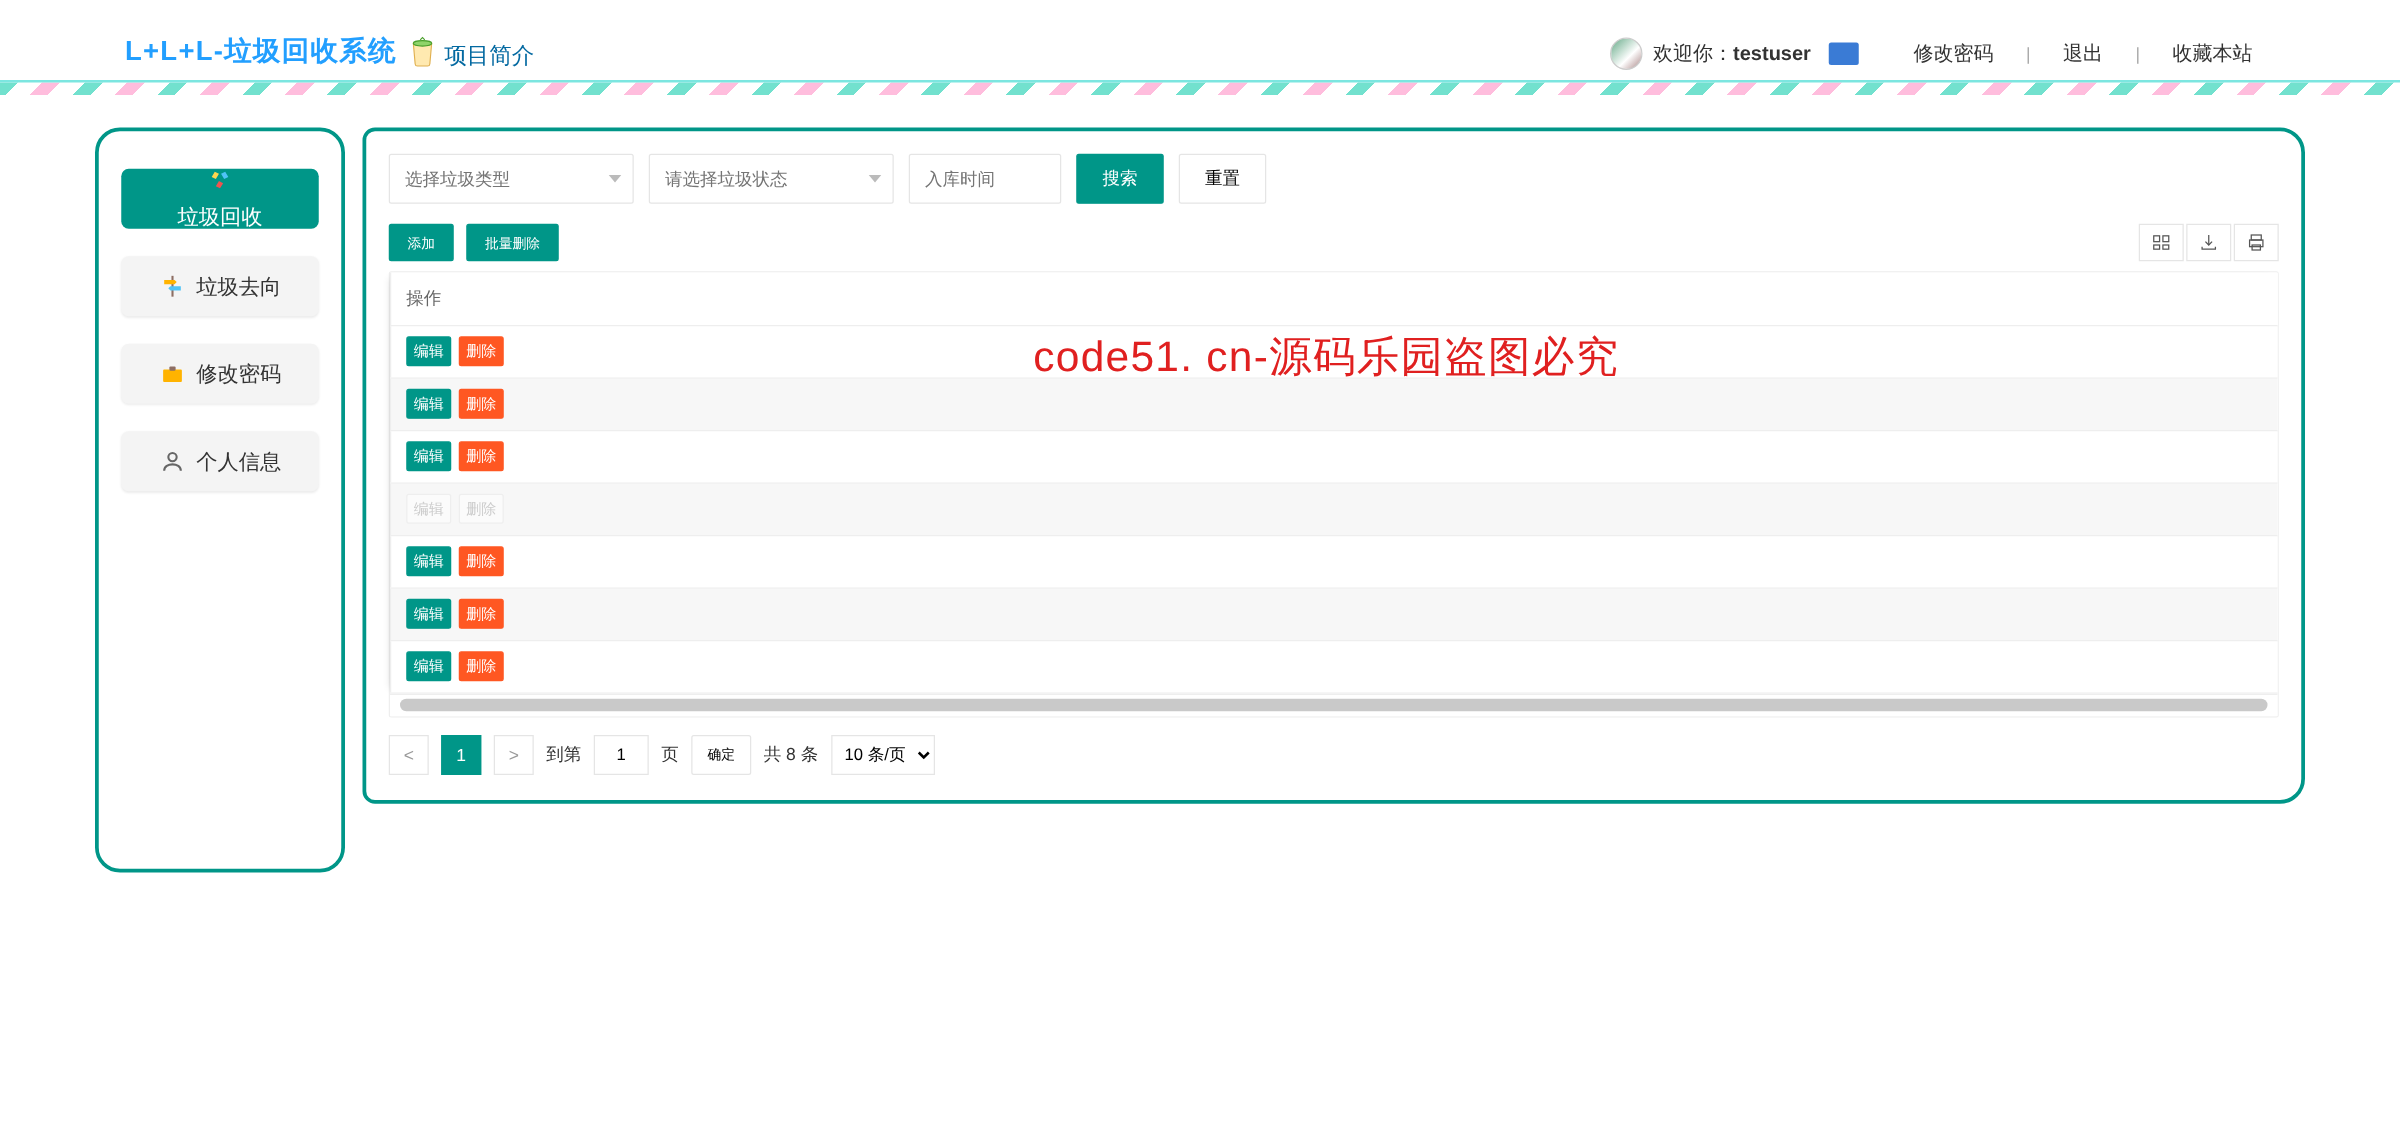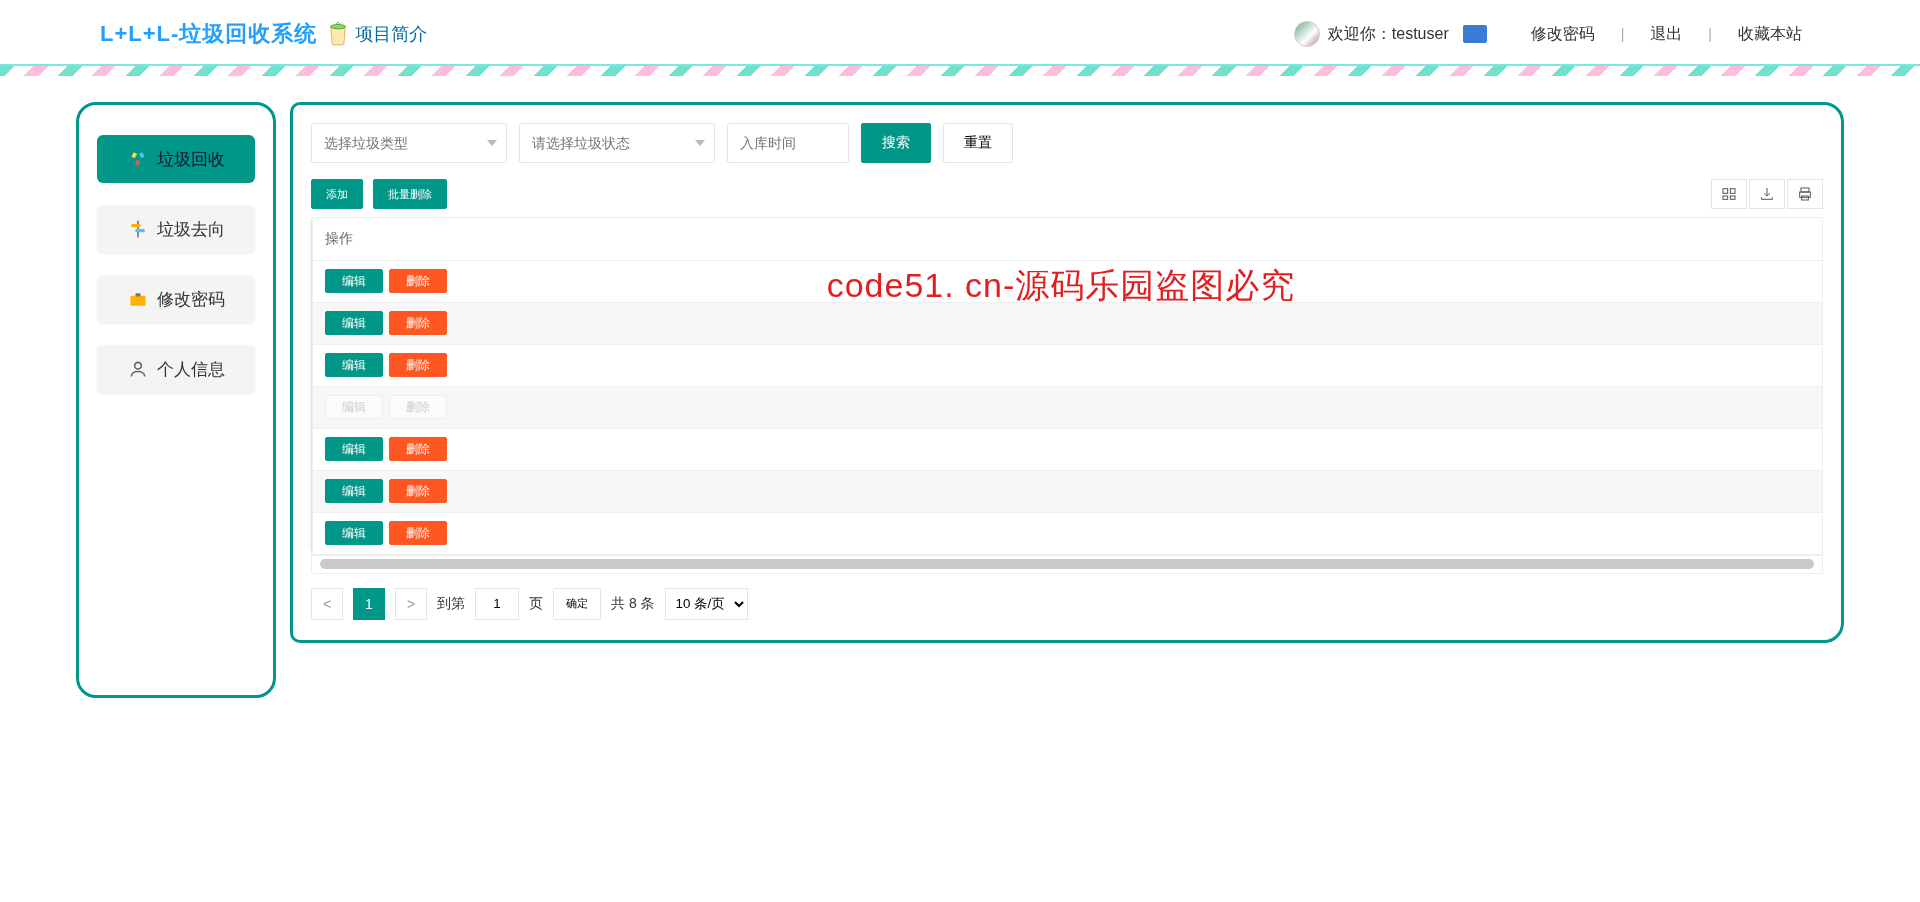--- a/index.html
+++ b/index.html
@@ -1,57 +1,57 @@
 <!DOCTYPE html>
 <html><head>
 <meta charset="utf-8">
 <style>
 * { margin:0; padding:0; box-sizing:border-box; font-family:"Microsoft YaHei","PingFang SC",Arial,sans-serif; }
 body { background:#fff; font-size:14px; color:#333; }
 
 
 .top-wrap { padding:12px 0 0; }
-.top-bar { display:flex; align-items:center; height:44px; padding:0 24px; background:#fff; margin:0 76px 8px; }
+.top-bar { display:flex; align-items:flex-end; height:44px; padding:0 24px; background:#fff; margin:0 76px 8px; }
 .logo { font-size:22px; font-weight:bold; color:#229fff; margin-right:10px; letter-spacing:1px; }
 .logo-icon { display:inline-flex; align-items:center; justify-content:center; width:22px; height:28px; margin-right:6px; vertical-align:middle; }
 .logo-icon svg{width:22px;height:28px;}
 .proj-intro { font-size:18px; color:#0369a1; }
 .top-right { margin-left:auto; display:flex; align-items:center; gap:8px; }
 .avatar { width:26px; height:26px; border-radius:50%; background:linear-gradient(135deg,#6a8 0%,#fff 60%,#a88 100%); border:1px solid #ccc; }
 .welcome { font-size:16px; }
-.welcome b { font-weight:normal;margin-top:42px; }
+.welcome b { font-weight:bold;margin-top:42px; }
 .id-badge { display:inline-block; width:24px; height:18px; background:#3a7bd5; border-radius:2px; position:relative; margin:0 18px 0 6px; }
 .top-link { font-size:16px; color:#333; padding:0 18px; cursor:pointer; }
 .vsep { color:#aaa; }
 
 
 .stripe { height:12px; background:repeating-linear-gradient(135deg,#00c9a7 0 10px,#fff 10px 24px,#ff88c2 24px 34px,#fff 34px 48px); opacity:.55; border:none; }
 .stripe-top { border-top:2px solid #12d2c8; }
 
 .main-wrap { display:flex; gap:14px; padding:26px 76px 12px; align-items:flex-start; }
 
 
 .side-panel { border:3px solid #009688; border-radius:20px; width:200px; padding:30px 18px 280px; flex-shrink:0; }
 .side-item { display:flex; align-items:center; justify-content:center; gap:8px; height:48px; border-radius:6px; font-size:17px; color:#333; cursor:pointer; margin-bottom:22px; background:#f4f4f4; box-shadow:0 1px 2px rgba(0,0,0,.08);}
-.side-item.active { background:#009688; color:#0f172a; box-shadow:none; }
+.side-item.active { background:#009688; color:#ffffff; box-shadow:none;flex-direction:column; }
 .side-icon { width:22px; height:22px; display:inline-flex; align-items:center; justify-content:center; }
 .side-icon svg{width:20px;height:20px;}
 
 
 .content-panel { border:3px solid #009688; border-radius:10px 20px 20px 10px; flex:1; padding:18px 18px 20px; min-width:0; }
 .filter-row { display:flex; gap:12px; align-items:center; margin-bottom:16px; }
 .sel { position:relative; }
 .sel input { height:40px; border:1px solid #e5e5e5; border-radius:2px; padding:0 34px 0 12px; font-size:14px; width:196px; background:#fff; }
 .sel .arrow { position:absolute; right:10px; top:50%; transform:translateY(-50%); border-left:5px solid transparent; border-right:5px solid transparent; border-top:6px solid #bbb; }
 .inp { height:40px; border:1px solid #e5e5e5; border-radius:2px; padding:0 12px; font-size:14px; width:122px; }
 .btn { height:40px; padding:0 20px; border:1px solid #e5e5e5; background:#fff; border-radius:2px; font-size:14px; cursor:pointer; }
 .btn.teal { background:#009688; border-color:#009688; color:#fff; }
 .btn.sm { height:30px; padding:0 14px; font-size:11px; }
 .btn.orange { background:#ff5722; border-color:#ff5722; color:#fff; }
-.btn.mini { height:24px; padding:0 16px; font-size:12px; border-radius:2px;}
+.btn.mini { height:24px; padding:0 5px; font-size:12px; border-radius:2px;}
 .btn.disabled{ background:#fbfbfb; color:#ccc; border-color:#eee; cursor:not-allowed;}
 
 .act-row { display:flex; align-items:center; gap:10px; margin-bottom:8px; }
 .tool-right { margin-left:auto; display:flex; gap:2px; }
 .tool-ic { width:36px; height:30px; border:1px solid #e5e5e5; display:flex; align-items:center; justify-content:center; cursor:pointer; background:#fff;}
 .tool-ic svg{width:16px;height:16px;stroke:#555;fill:none;stroke-width:1.5;}
 
 
 .tbl-wrap{ border:1px solid #eee; border-radius:2px; position:relative;}
 .tbl-scroll{ overflow-x:auto; }

